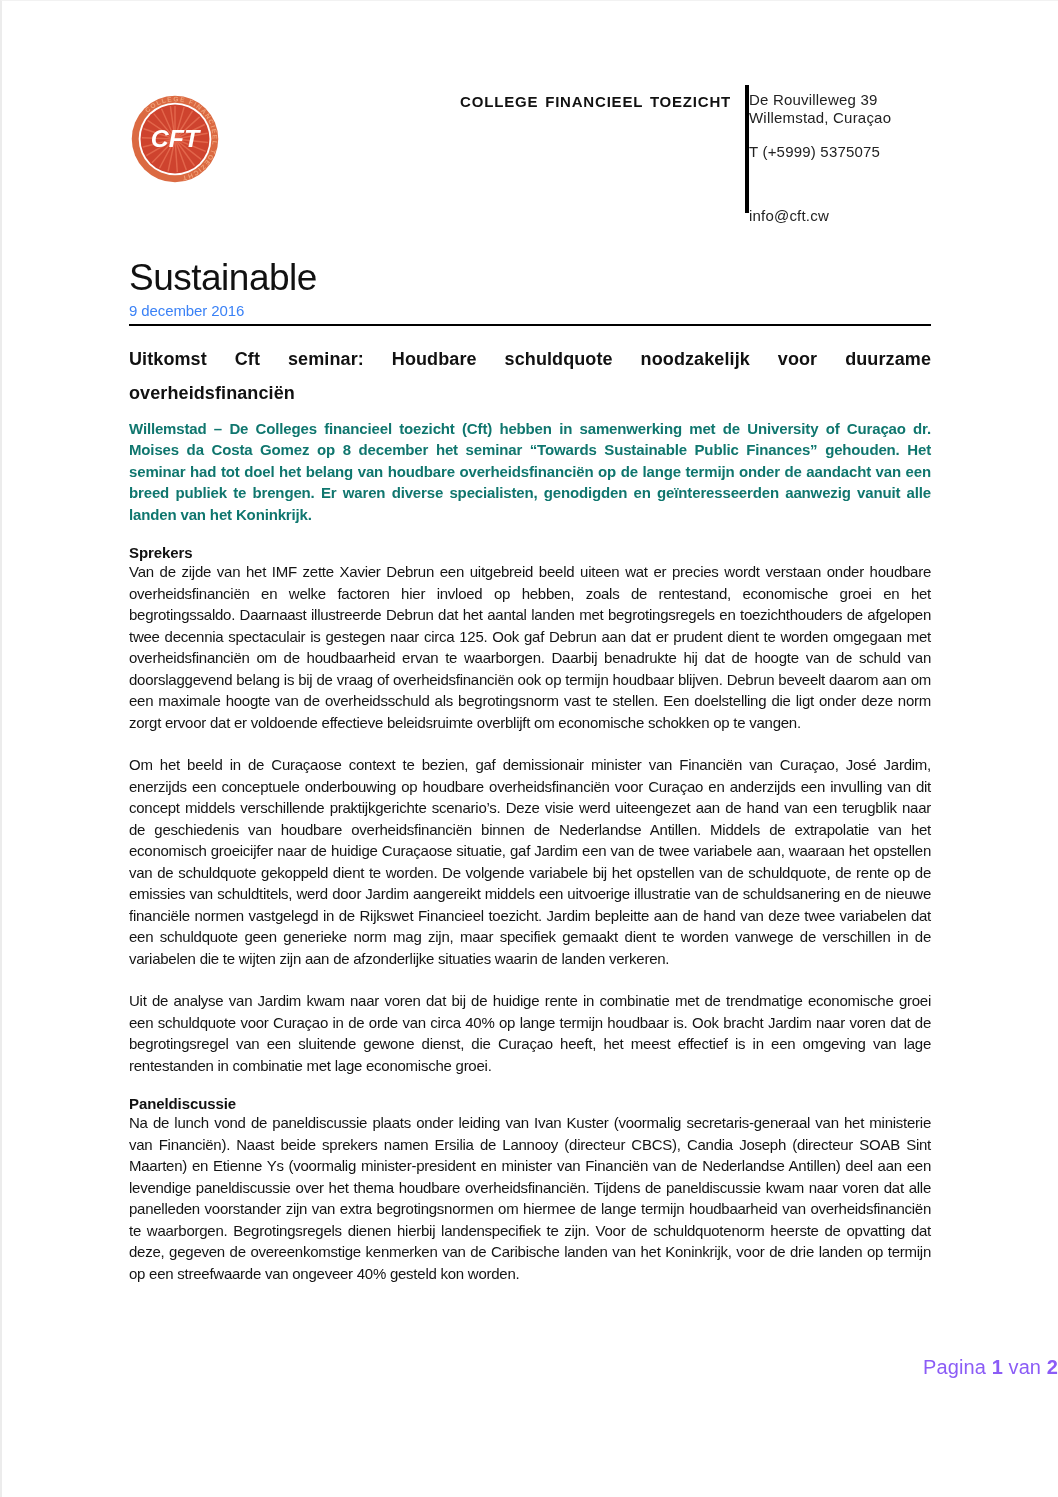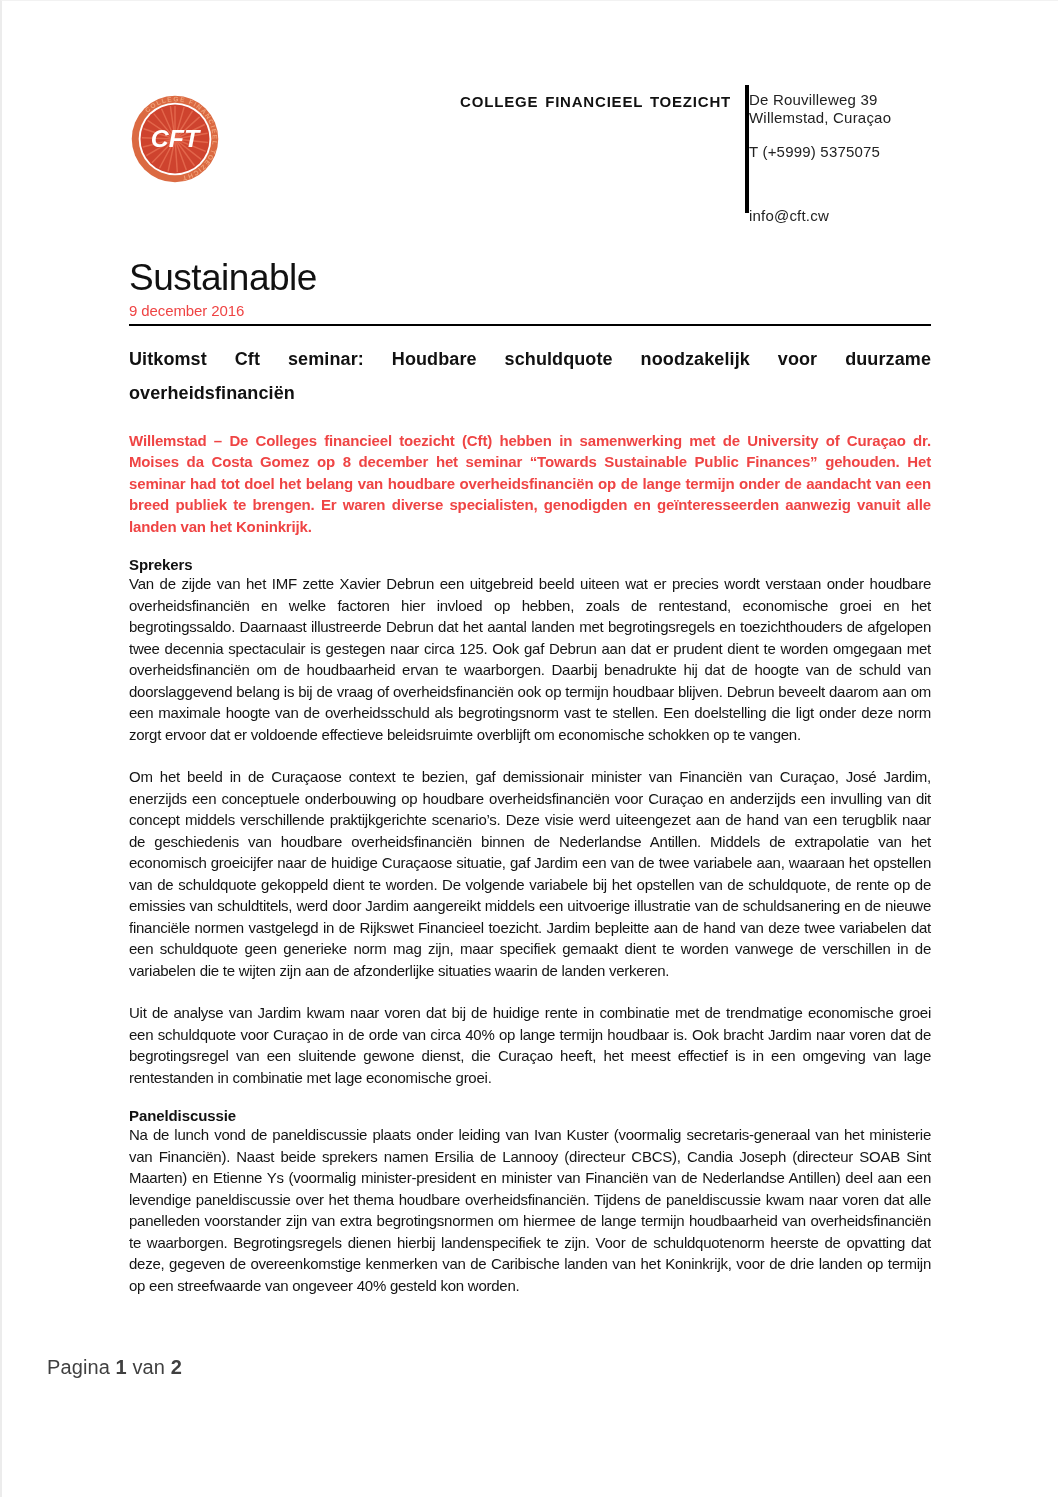--- a/index.html
+++ b/index.html
@@ -54,46 +54,46 @@
     margin-top:34px;
     font-size:37px;
     font-weight:normal;
     letter-spacing:-0.5px;
     line-height:1.05;
     color:#111;
   }
   .doc-date{
     margin-top:4px;
     font-size:15px;
-    color:#ef4444;
+    color:#3b82f6;
     letter-spacing:-0.1px;
   }
   .rule{
     margin-top:5px;
     height:2px;
     background:#000;
   }
   
   .headline{
     margin-top:16px;
     font-size:18px;
     font-weight:bold;
     text-align:justify;
     line-height:34px;
     letter-spacing:0.1px;
     color:#111;
   }
   .lead{
-    margin-top:20px;
+    margin-top:8px;
     font-size:15px;
     font-weight:bold;
     text-align:justify;
     line-height:21.5px;
     letter-spacing:-0.15px;
-    color:#ef4444;
+    color:#0f766e;
   }
   .sec-heading{
     margin-top:19px;
     font-size:15px;
     font-weight:bold;
     letter-spacing:-0.1px;
     color:#111;
   }
   .para{
     margin:0;
@@ -102,23 +102,23 @@
     line-height:21.5px;
     letter-spacing:-0.25px;
     color:#141414;
   }
   .para + .para{margin-top:21px;}
   
   .footer{
     position:absolute;
     left:0;right:0;
     bottom:118px;
-    text-align:left;
+    text-align:right;
     font-size:20px;
-    color:#404040;
+    color:#8b5cf6;
     letter-spacing:0.1px;
     padding-left:45px;
   }
   .footer b{font-weight:bold;}
 </style>
 </head>
 <body>
 
 <div class="page">
 

